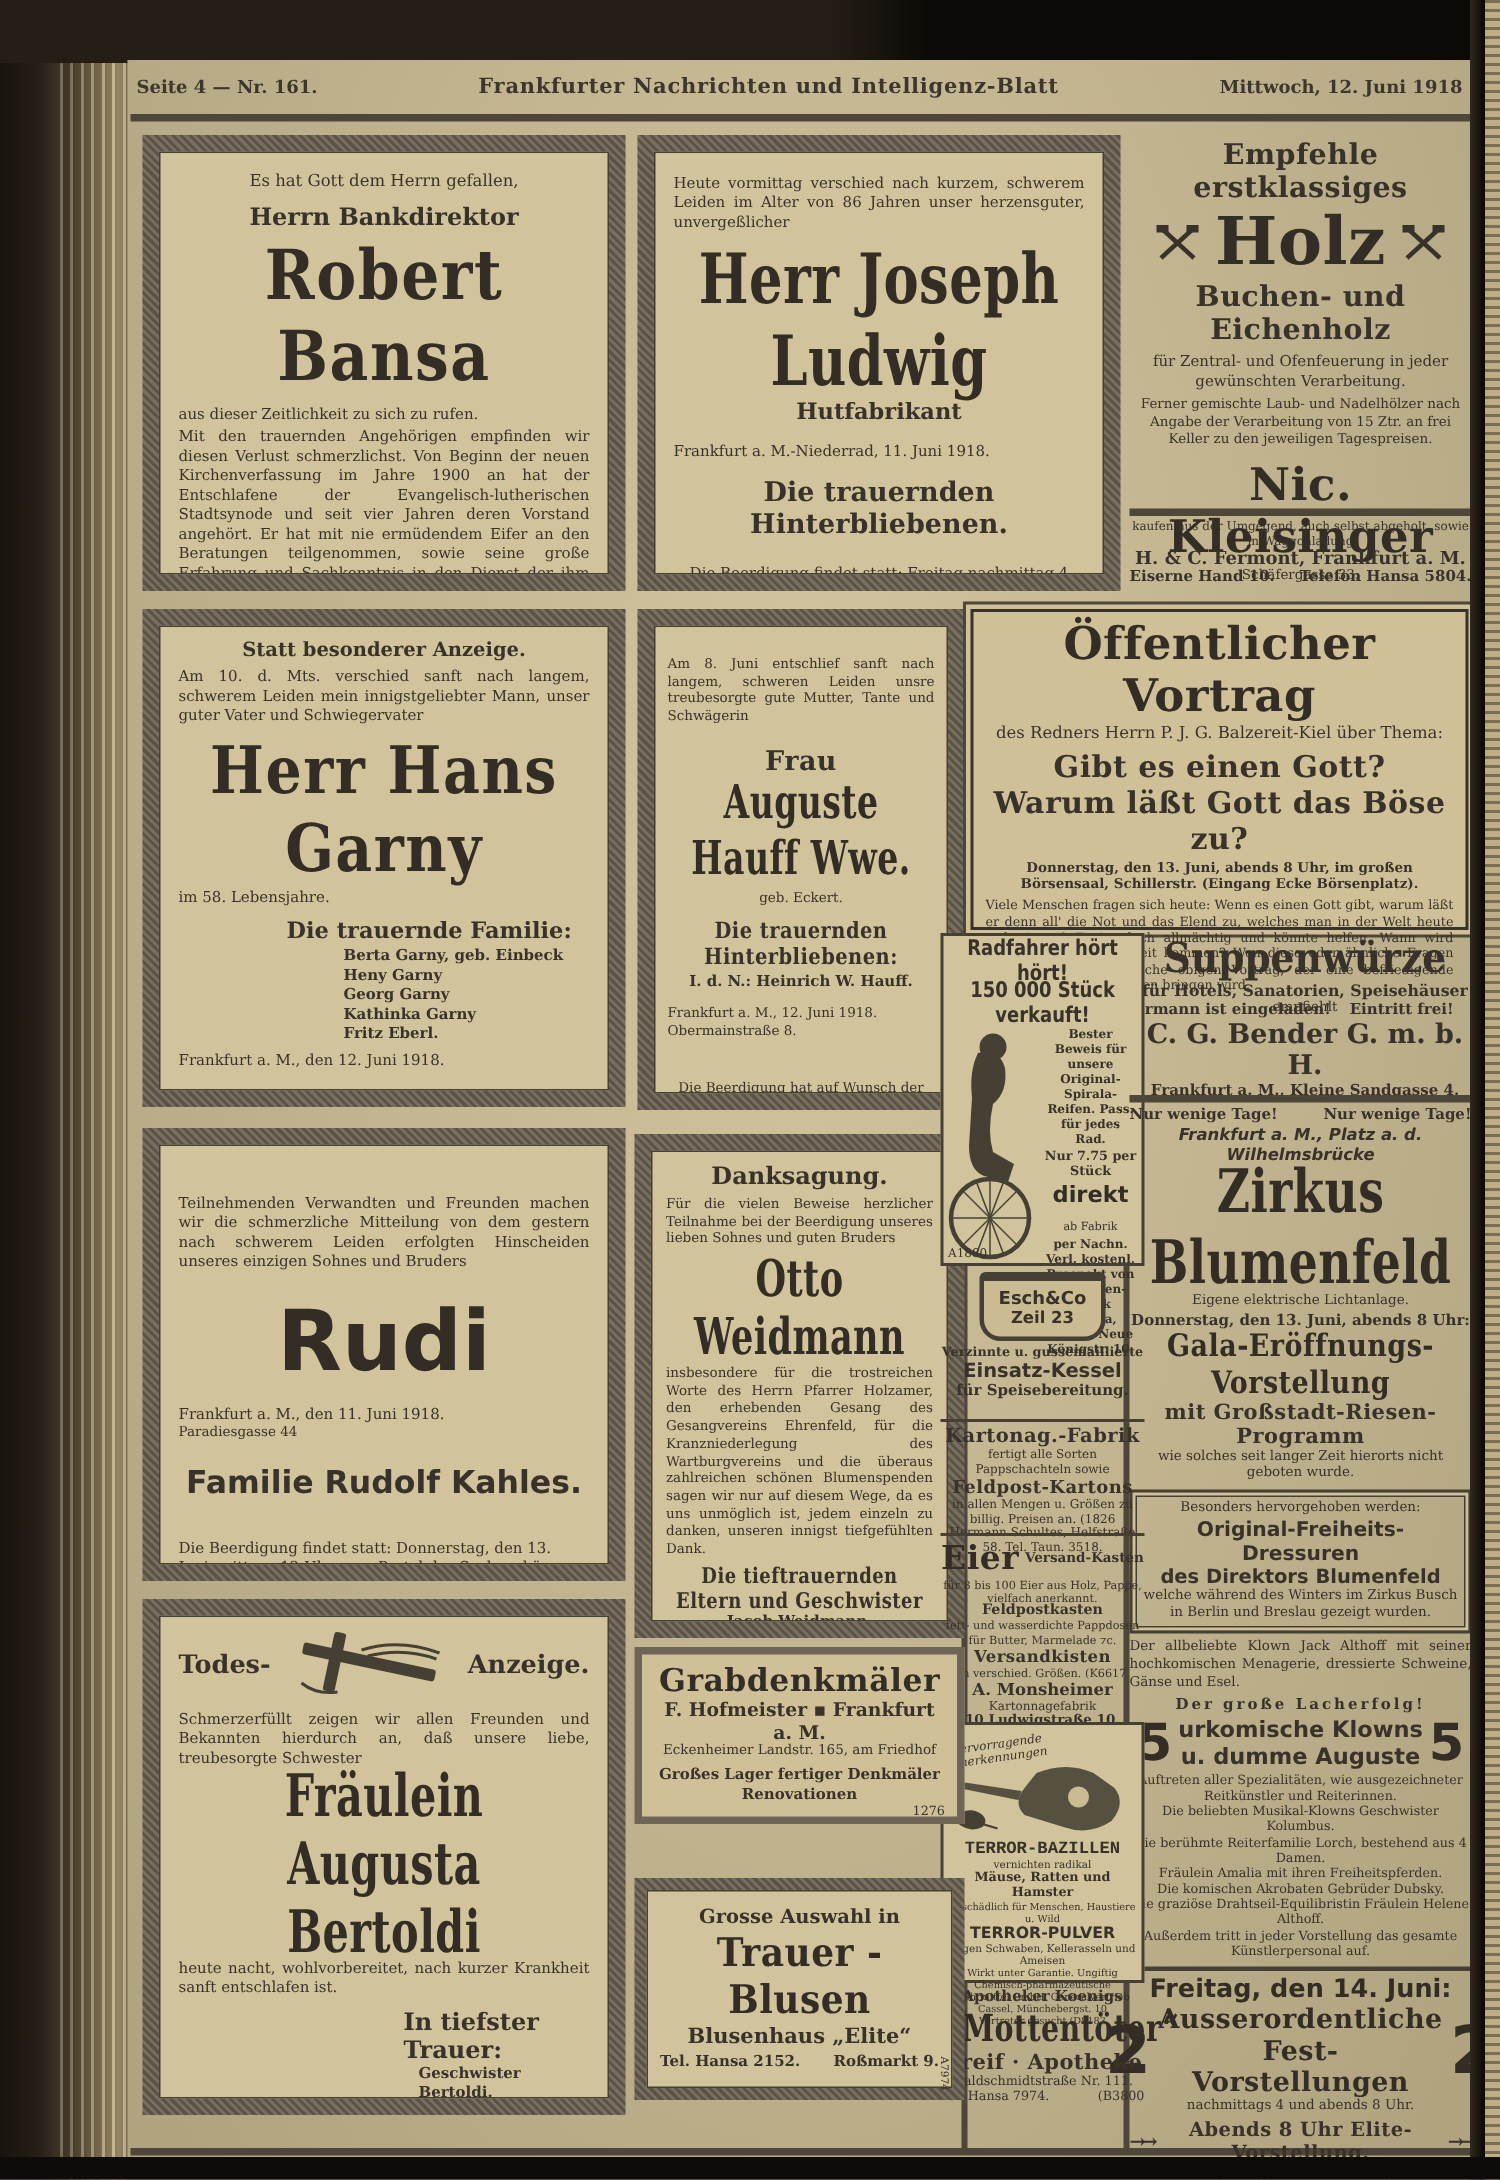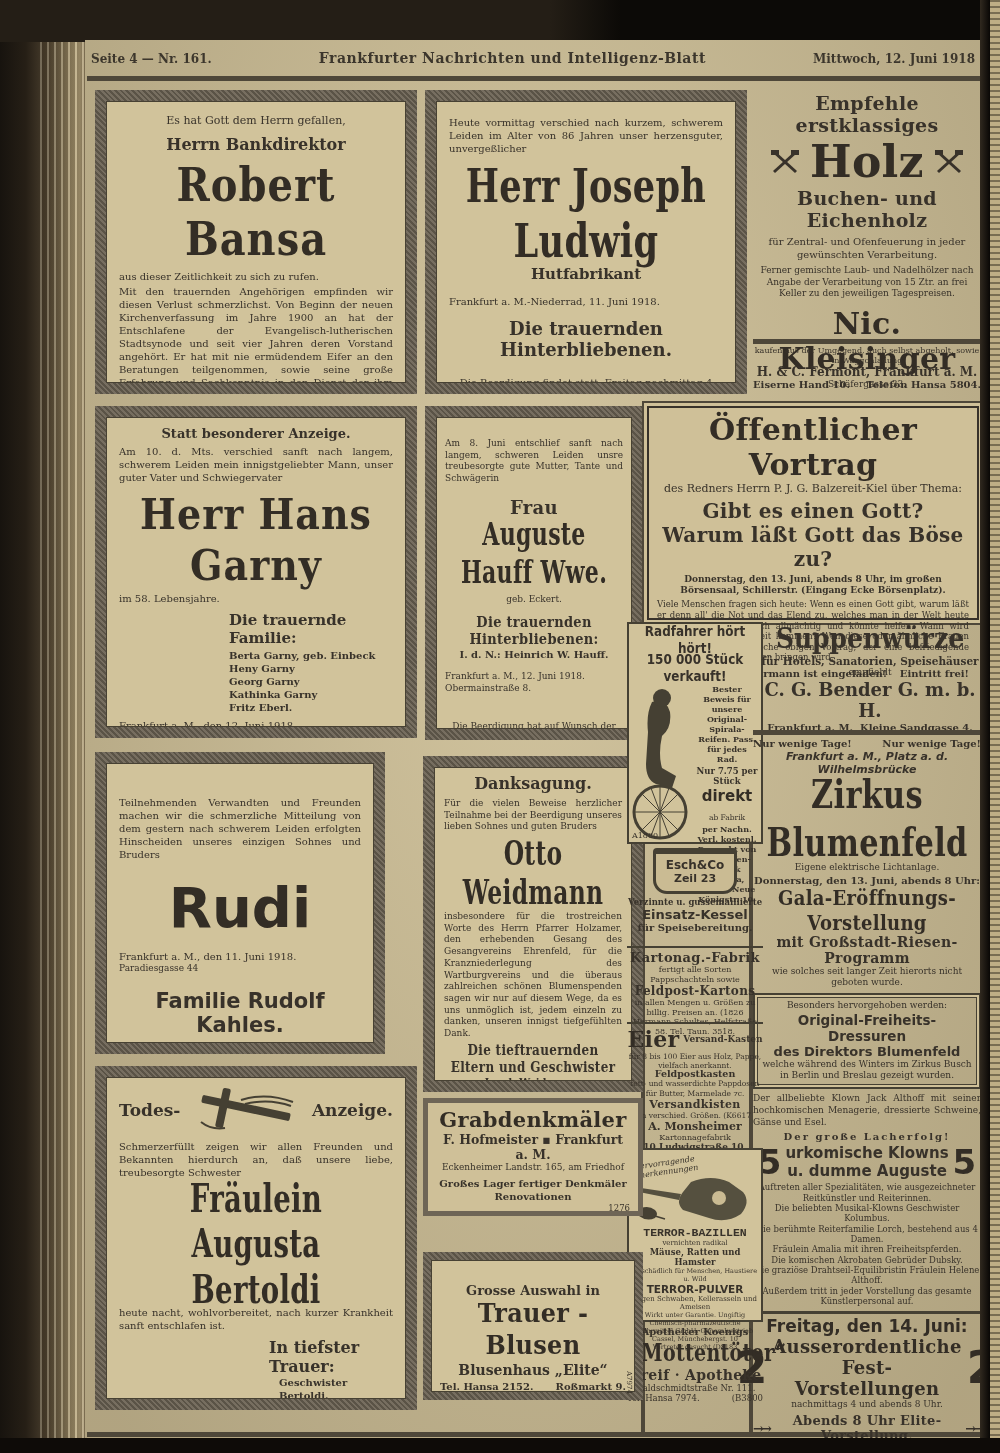--- a/index.html
+++ b/index.html
@@ -129,21 +129,21 @@
     <div class="c t9">Schäfergasse 33.</div>
   </div>
   <div class="abs rule-h" style="left:668px;top:364px;width:228px;height:4px;"></div>
 
   <div class="abs mourn" style="left:10px;top:366px;width:322px;height:332px;">
     <div class="mourn-in">
       <div class="c b" style="font-size:13px;">Statt besonderer Anzeige.</div>
       <div class="j t10" style="margin-top:4px;">Am 10. d. Mts. verschied sanft nach langem, schwerem Leiden mein innigstgeliebter Mann, unser guter Vater und Schwiegervater</div>
       <div class="name-xl ink c" style="margin:10px 0 8px;font-size:38px;">Herr Hans Garny</div>
       <div class="t10">im 58. Lebensjahre.</div>
-      <div class="b" style="font-size:15px;margin:6px 0 2px 110px;">Die trauernde Familie:</div>
+      <div class="b" style="font-size:15px;margin:6px 0 2px 72px;">Die trauernde Familie:</div>
       <div class="b t10" style="margin-left:110px;">Berta Garny, geb. Einbeck</div>
       <div class="b t10" style="margin-left:110px;">Heny Garny</div>
       <div class="b t10" style="margin-left:110px;">Georg Garny</div>
       <div class="b t10" style="margin-left:110px;">Kathinka Garny</div>
       <div class="b t10" style="margin-left:110px;">Fritz Eberl.</div>
       <div class="t10" style="margin-top:5px;">Frankfurt a. M., den 12. Juni 1918.</div>
 
     </div>
   </div>
 
@@ -168,21 +168,21 @@
     <div class="c frak" style="font-size:20px;">Warum läßt Gott das Böse zu?</div>
     <div class="c b" style="font-size:9px;line-height:1.25;margin-top:3px;">Donnerstag, den 13. Juni, abends 8 Uhr, im großen Börsensaal, Schillerstr. (Eingang Ecke Börsenplatz).</div>
     <div class="j" style="font-size:8.5px;line-height:1.25;margin-top:3px;">Viele Menschen fragen sich heute: Wenn es einen Gott gibt, warum läßt er denn all' die Not und das Elend zu, welches man in der Welt heute wahrnimmt? Er ist doch allmächtig und könnte helfen. Wann wird endlich eine bessere Zeit kommen? Wen diese oder ähnliche Fragen beschäftigen, der besuche obigen Vortrag, der eine befriedigende Antwort auf solche Fragen bringen wird.</div>
     <div class="spread b t10" style="margin-top:4px;">
       <span>Eintritt frei!</span>
       <span>Jedermann ist eingeladen!</span>
       <span>Eintritt frei!</span>
     </div>
   </div>
 
-  <div class="abs mourn" style="left:10px;top:712px;width:290px;height:302px;">
+  <div class="abs mourn" style="left:10px;top:712px;width:322px;height:302px;">
     <div class="mourn-in">
       <div class="j t10" style="margin-top:24px;">Teilnehmenden Verwandten und Freunden machen wir die schmerzliche Mitteilung von dem gestern nach schwerem Leiden erfolgten Hinscheiden unseres einzigen Sohnes und Bruders</div>
       <div class="c grot b ink" style="font-size:56px;margin:14px 0 10px;">Rudi</div>
       <div class="t10">Frankfurt a. M., den 11. Juni 1918.</div>
       <div class="t9">Paradiesgasse 44</div>
       <div class="c grot b" style="font-size:21px;margin-top:14px;">Familie Rudolf Kahles.</div>
       <div class="t10" style="margin-top:26px;">Die Beerdigung findet statt: Donnerstag, den 13. Juni, mittags 12 Uhr, vom Portal des Sachsenhäuser Friedhofs.</div>
     </div>
   </div>
 
@@ -398,21 +398,21 @@
     <div class="c frak ink" style="font-size:21px;">Grabdenkmäler</div>
     <div class="c b" style="font-size:12.5px;">F. Hofmeister ▪ Frankfurt a. M.</div>
     <div class="c t9">Eckenheimer Landstr. 165, am Friedhof</div>
     <div class="c b t10" style="margin-top:3px;">Großes Lager fertiger Denkmäler</div>
     <div class="c b t10">Renovationen</div>
     <div style="text-align:right;font-size:8.5px;">1276</div>
   </div>
 
   <div class="abs mourn" style="left:338px;top:1212px;width:220px;height:148px;padding:8px;">
     <div class="mourn-in" style="padding:10px 8px 4px;border-width:1px;">
-      <div class="c b" style="font-size:13px;margin-top:12px;">Grosse Auswahl in</div>
+      <div class="c b" style="font-size:13px;">Grosse Auswahl in</div>
       <div class="c frak ink" style="font-size:24px;margin-top:2px;transform:scaleY(1.1);">Trauer - Blusen</div>
       <div class="c b" style="font-size:14px;margin-top:4px;">Blusenhaus „Elite“</div>
       <div class="spread b t10" style="margin-top:2px;">
         <span>Tel. Hansa 2152.</span>
         <span>Roßmarkt 9.</span>
       </div>
       <div style="position:absolute;right:10px;bottom:6px;font-size:7px;writing-mode:vertical-rl;">A7974</div>
     </div>
   </div>
 

